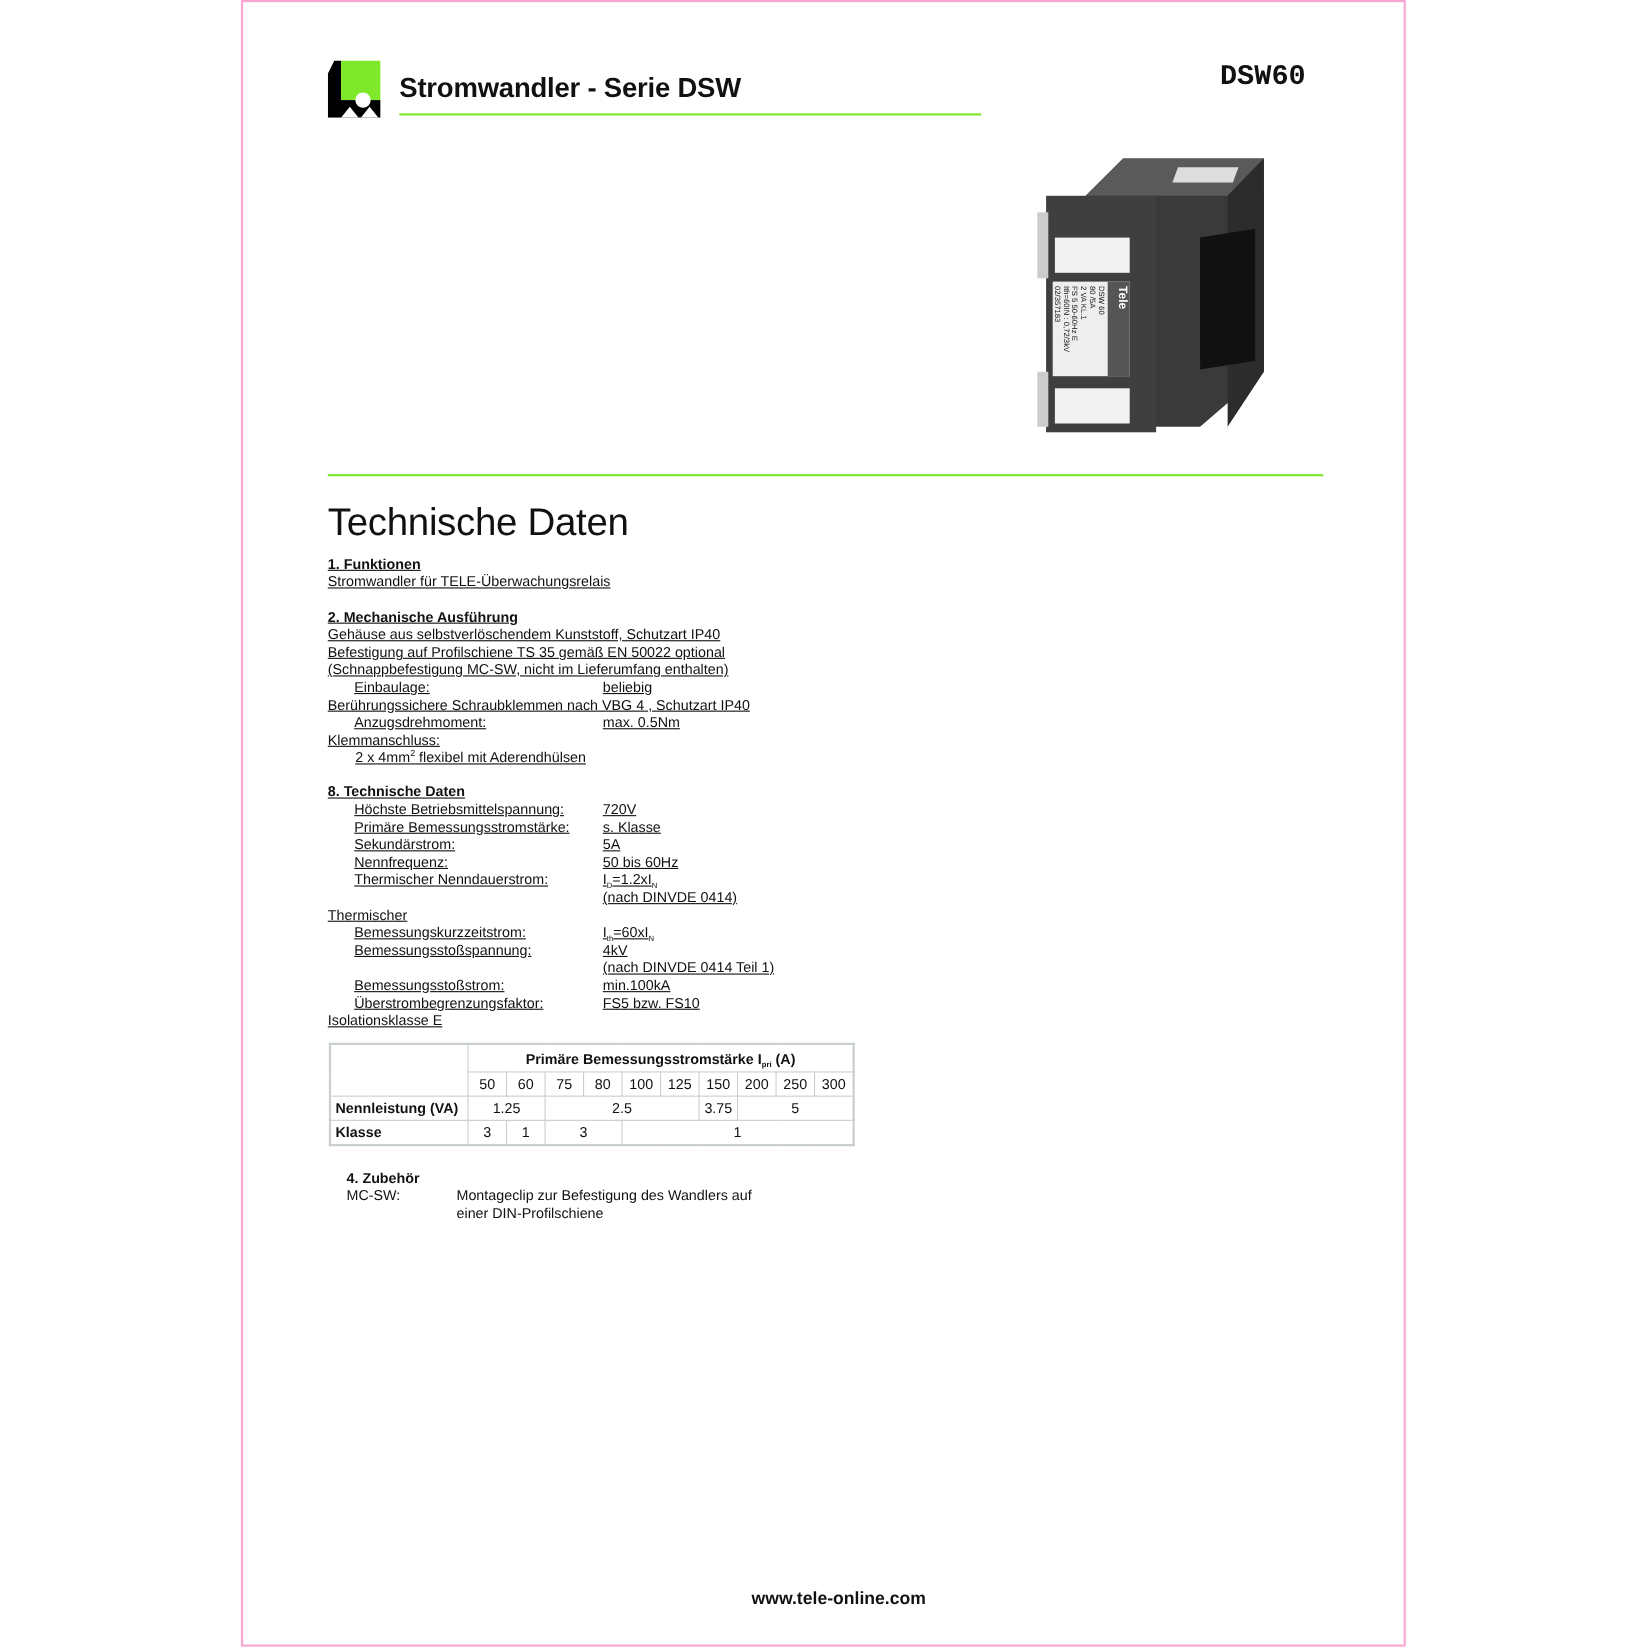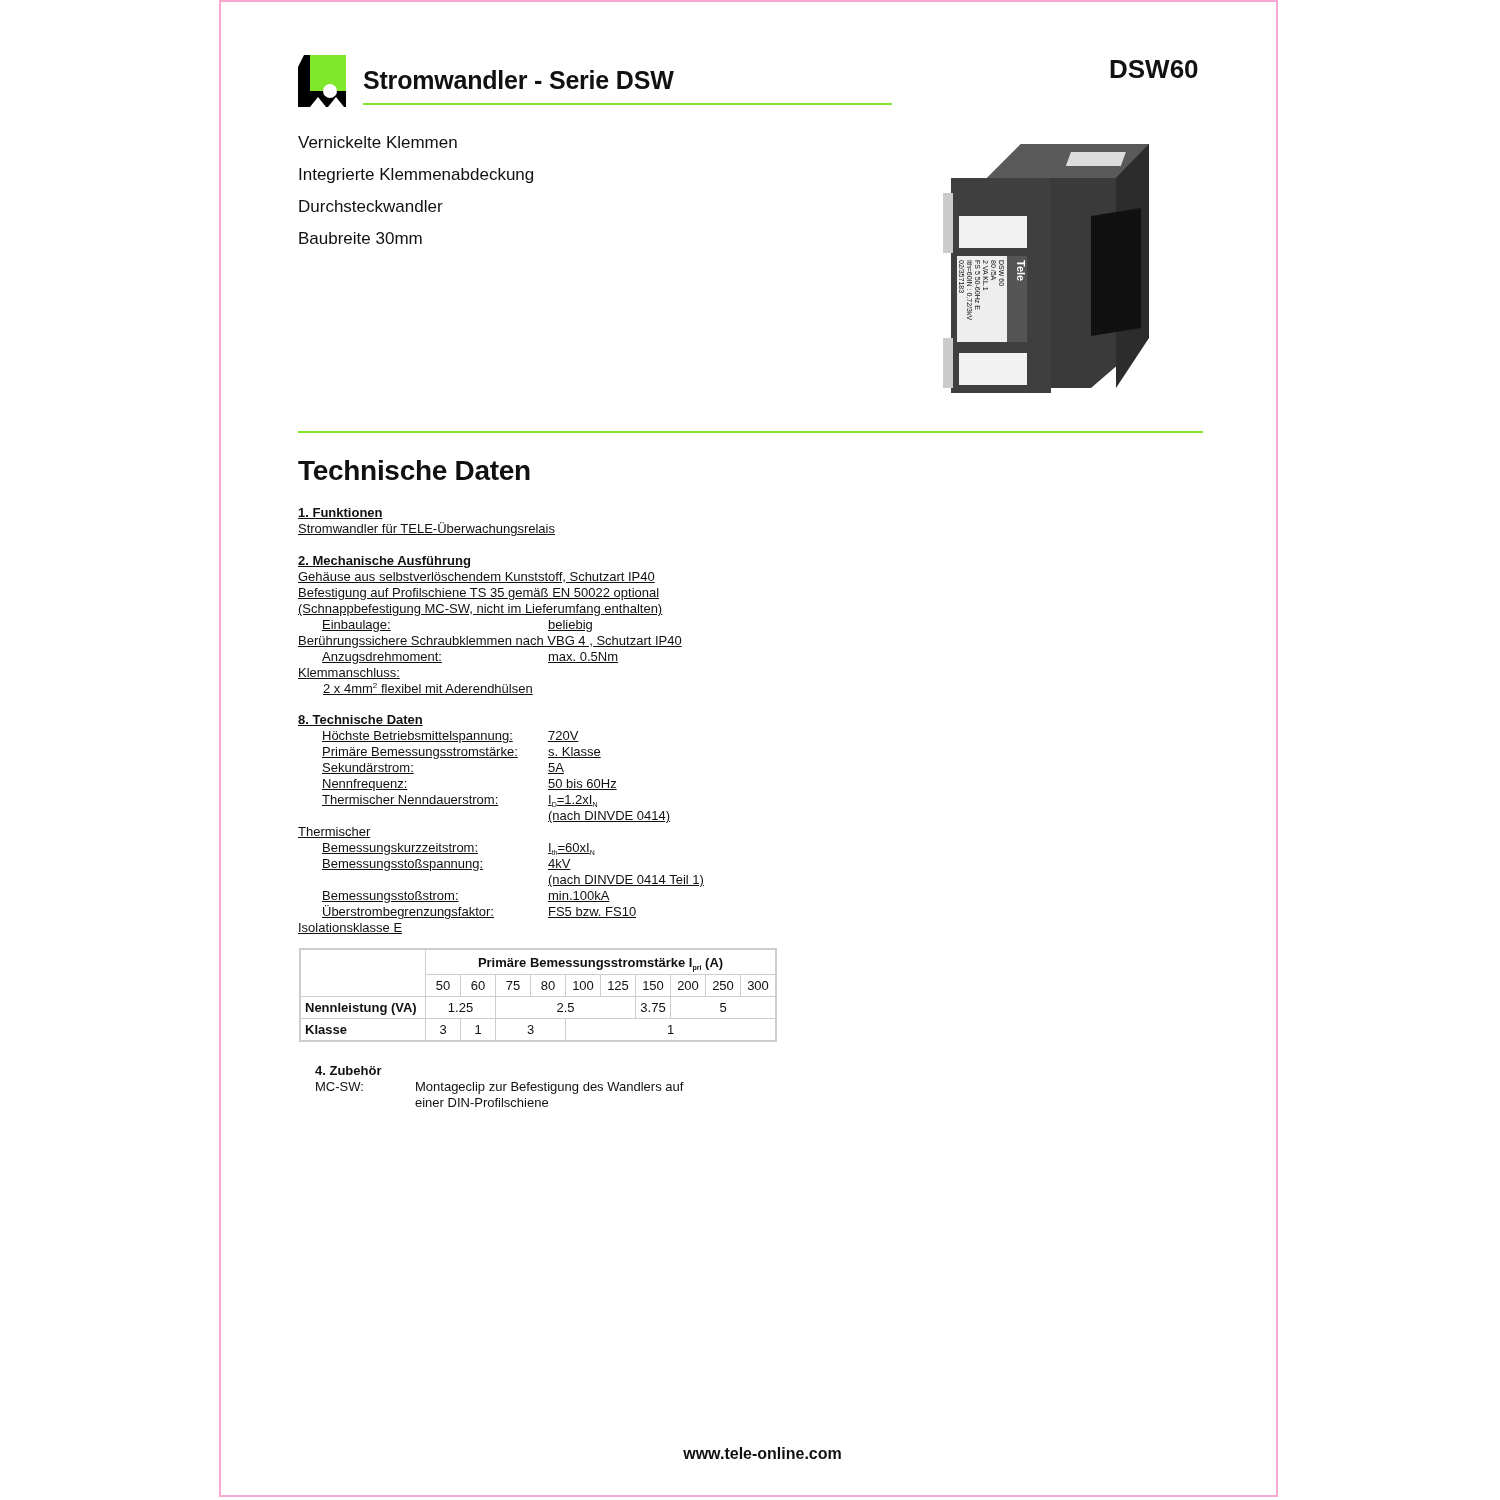--- a/index.html
+++ b/index.html
@@ -4,25 +4,25 @@
   <style>
     html, body { margin: 0; padding: 0; background: #ffffff; }
     body { width: 1500px; height: 1500px; position: relative; overflow: hidden;
            font-family: "Liberation Sans", sans-serif; color: #111; }
     .page { position: absolute; left: 219px; top: 0; width: 1055px; height: 1493px;
             border: 2px solid #f9a8d4; background: #fff; }
     .abs { position: absolute; }
     .logo { left: 77px; top: 53px; width: 48px; height: 52px; }
     .header-title { left: 142px; top: 64px; font-size: 25px; font-weight: bold; letter-spacing: -0.2px; white-space: nowrap; }
     .header-rule { left: 142px; top: 101px; width: 529px; height: 2px; background: #7fe82a; }
-    .model { left: 888px; top: 52px; font-size: 26px; font-weight: bold; white-space: nowrap; }
+    .model { left: 888px; top: 52px; font-size: 26px; font-weight: bold; white-space: nowrap; font-family: Liberation Mono, monospace; }
     .features { left: 77px; top: 125px; font-size: 17px; line-height: 32px; }
     .photo { left: 720px; top: 136px; width: 230px; height: 260px; }
     .section-rule { left: 77px; top: 429px; width: 905px; height: 2px; background: #7fe82a; }
-    .tech-title { left: 77px; top: 453px; font-size: 28px; font-weight: bold; letter-spacing: -0.3px; }
+    .tech-title { left: 77px; top: 453px; font-size: 35px; font-weight: normal; letter-spacing: -0.3px; }
     .body-text { left: 77px; font-size: 13px; line-height: 16px; white-space: nowrap; text-decoration: underline; }
     .sec-head { font-weight: bold; }
     .kv { display: flex; margin-left: 24px; }
     .kv .k { width: 226px; }
     .kv .v { }
     .indent { padding-left: 25px; }
     sub { font-size: 7px; vertical-align: -3px; line-height: 0; }
     sup { font-size: 8px; line-height: 0; }
     table.spec { position: absolute; left: 78px; top: 946px; border-collapse: collapse;
                  font-size: 13px; border: 2px solid #c9cfcc; }
@@ -46,26 +46,20 @@
     <rect x="12" y="36" width="36" height="16" fill="#000"></rect>
     <polygon points="12,52 20,42 28,52" fill="#fff"></polygon>
     <polygon points="30,52 38,42 46,52" fill="#fff"></polygon>
     <circle cx="32" cy="36" r="7" fill="#fff"></circle>
   </svg>
 
   <div class="abs header-title">Stromwandler - Serie DSW</div>
   <div class="abs header-rule"></div>
   <div class="abs model">DSW60</div>
 
-  <div class="abs features">
-    <div>Vernickelte Klemmen</div>
-    <div>Integrierte Klemmenabdeckung</div>
-    <div>Durchsteckwandler</div>
-    <div>Baubreite 30mm</div>
-  </div>
 
   <svg class="abs photo" viewBox="0 0 230 260">
     <polygon points="46,40 80,6 208,6 208,200 150,250 46,250" fill="#3a3a3a"></polygon>
     <polygon points="80,6 208,6 175,40 46,40" fill="#5a5a5a"></polygon>
     <polygon points="208,6 208,200 175,250 175,40" fill="#2c2c2c"></polygon>
     <rect x="135" y="14" width="55" height="14" fill="#ddd" transform="skewX(-20)"></rect>
     <polygon points="150,78 200,70 200,190 150,198" fill="#111"></polygon>
     <rect x="10" y="40" width="100" height="215" fill="#3f3f3f"></rect>
     <rect x="2" y="55" width="10" height="60" fill="#ccc"></rect>
     <rect x="2" y="200" width="10" height="50" fill="#ccc"></rect>

